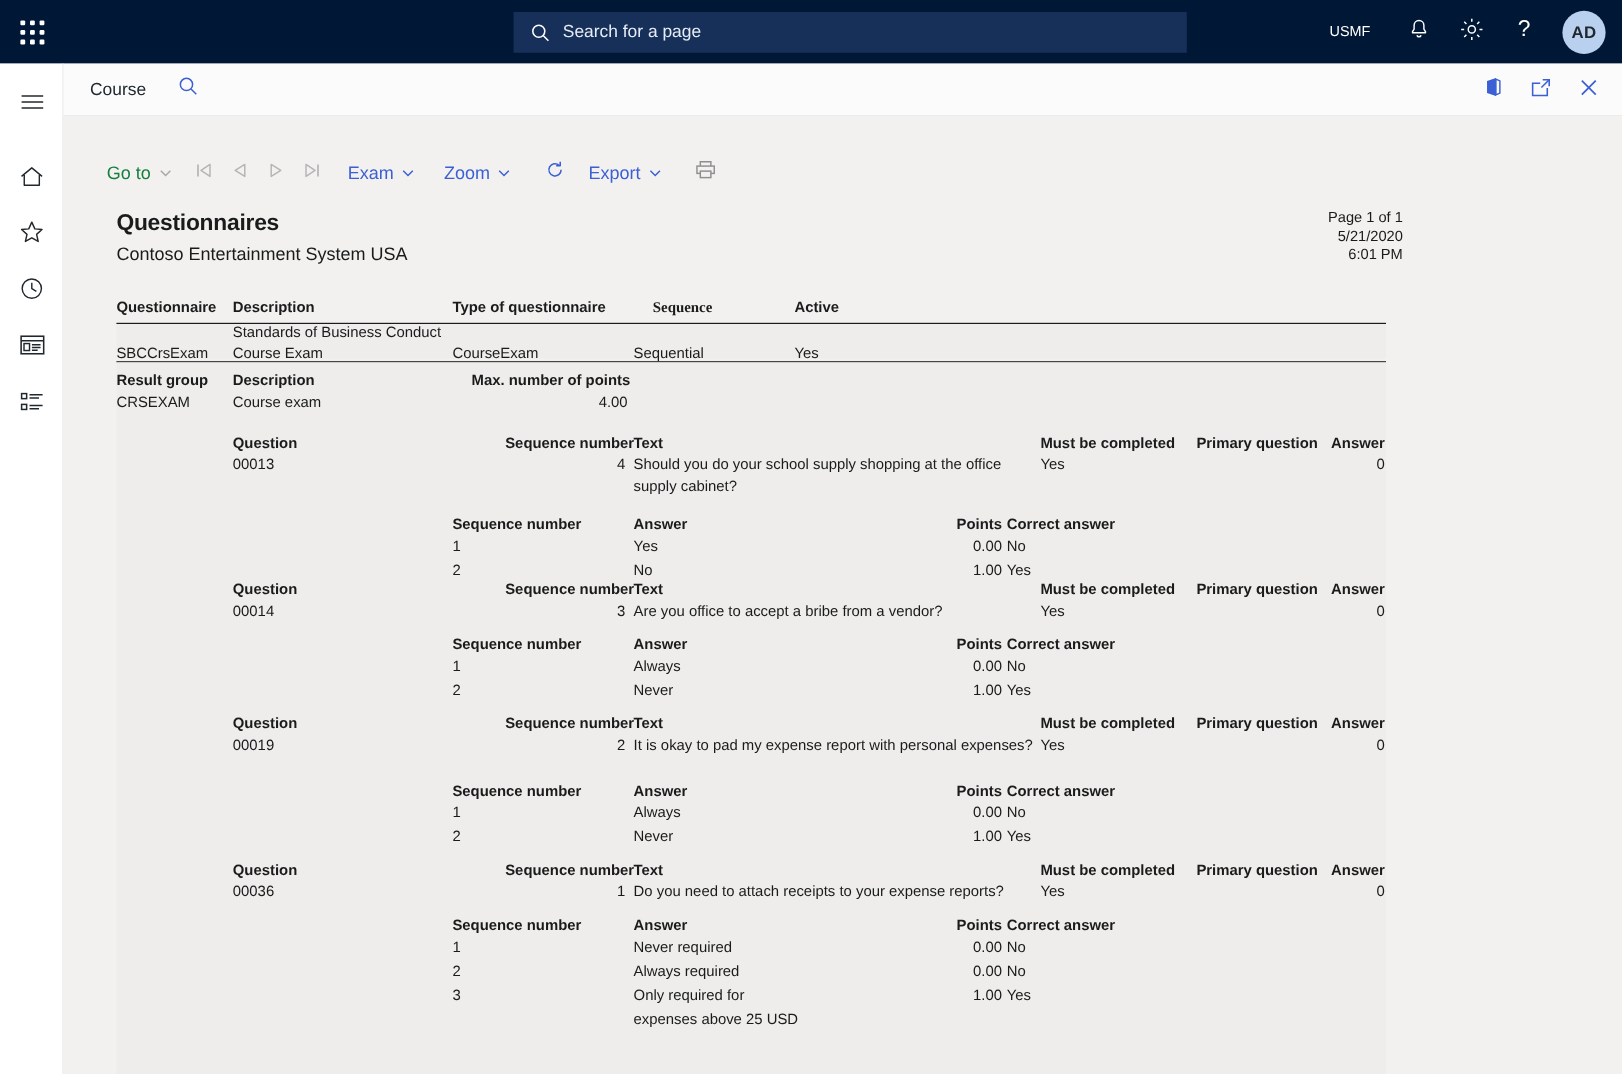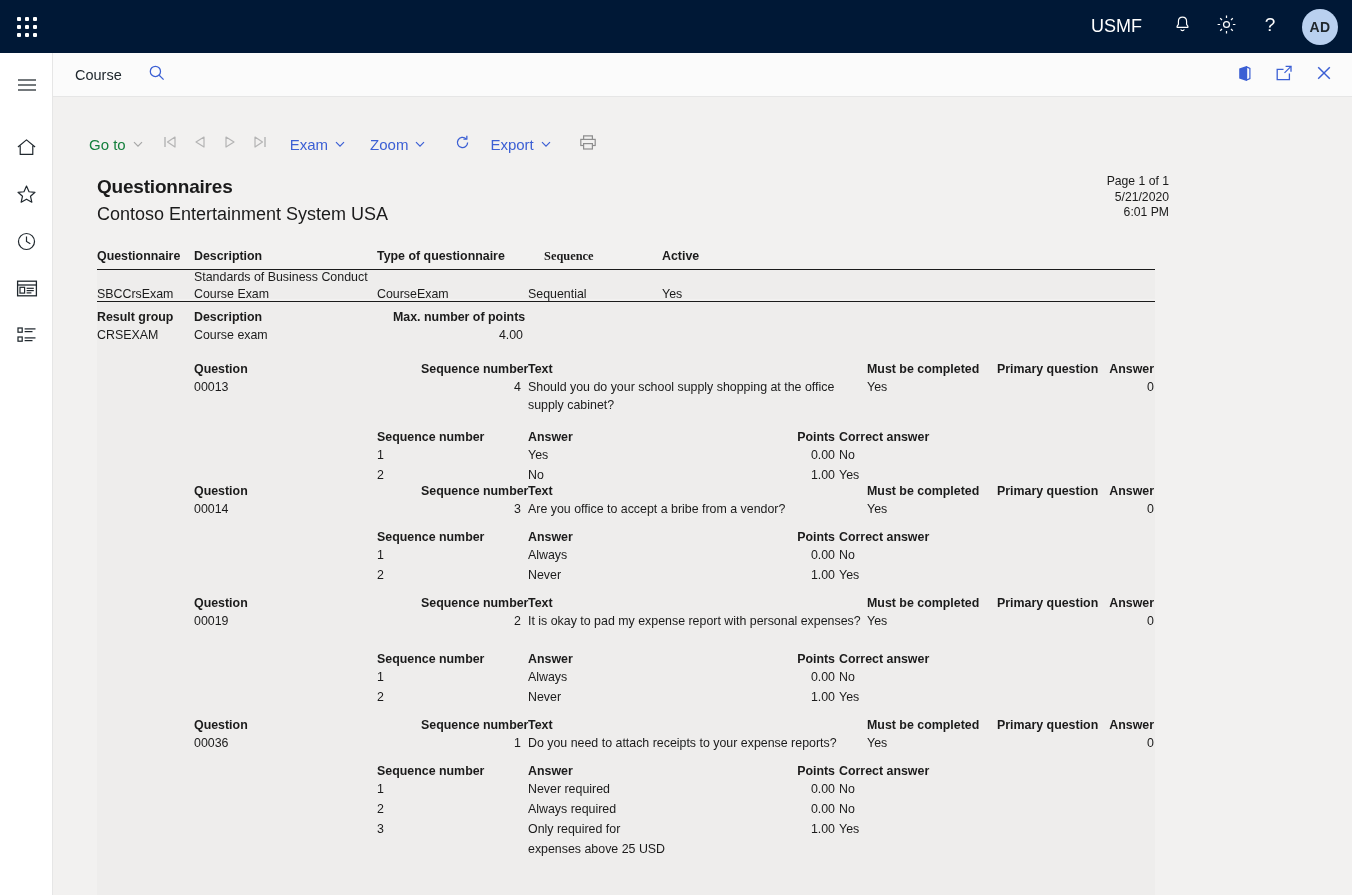--- a/index.html
+++ b/index.html
@@ -51,21 +51,21 @@
   .search-placeholder {
     color: #e8edf5;
     font-size: 14.5px;
     white-space: nowrap;
   }
   .topright {
     position: absolute; right: 0; top: 0; height: 53px;
     display: flex; align-items: center;
   }
   .company {
-    color: #ffffff; font-size: 18px; margin-right: 6px;
+    color: #ffffff; font-size: 12px; margin-right: 6px;
     padding: 0 12px; line-height: 53px; cursor: pointer;
     white-space: nowrap;
   }
   .ticon {
     width: 44px; height: 53px;
     display: flex; align-items: center; justify-content: center;
     cursor: pointer;
   }
   .avatar {
     width: 36px; height: 36px; border-radius: 50%;
@@ -151,21 +151,21 @@
     background: #f2f1f0;
     color: #1b1b1b;
     font-size: 12.5px;
   }
   .pg-title {
     position: absolute; left: 11px; top: 11px;
     font-size: 19px; font-weight: bold; letter-spacing: -.2px;
   }
   .pg-sub {
     position: absolute; left: 11px; top: 39px;
-    font-size: 18px;
+    font-size: 15px;
   }
   .pg-meta {
     position: absolute; right: 2px; top: 9px;
     text-align: right; font-size: 12.2px; line-height: 15.5px;
   }
 
   .hr { position: absolute; height: 0; border-top: 1px solid #1b1b1b; }
 
   .cell { position: absolute; white-space: nowrap; font-size: 12.4px; line-height: 17px; }
   .cell.b { font-weight: bold; text-align: center; }
@@ -186,20 +186,29 @@
         <i></i>
         <i></i>
         <i></i>
         <i></i>
         <i></i>
         <i></i>
     </span>
   </div>
 
 
+  <div class="searchbox">
+    <span class="mag">
+      <svg width="17" height="17" viewBox="0 0 17 17">
+          <circle cx="7" cy="7" r="5" fill="none" stroke="#ffffff" stroke-width="1.3"></circle>
+          <line x1="10.6" y1="10.6" x2="15" y2="15" stroke="#ffffff" stroke-width="1.3"></line>
+        </svg>
+    </span>
+    <span class="search-placeholder">Search for a page</span>
+  </div>
 
   <div class="topright">
     <div class="company">USMF</div>
 
     <div class="ticon">
       <span>
         <svg width="19" height="19" viewBox="0 0 20 20">
             <path d="M10 2.2c-2.5 0-4.3 1.9-4.3 4.4v3.1L4.3 12v1h11.4v-1l-1.4-2.3V6.6c0-2.5-1.8-4.4-4.3-4.4z" fill="none" stroke="#ffffff" stroke-width="1.25" stroke-linejoin="round"></path>
             <path d="M8.2 15.1a1.85 1.85 0 0 0 3.6 0" fill="none" stroke="#ffffff" stroke-width="1.25"></path>
           </svg>

